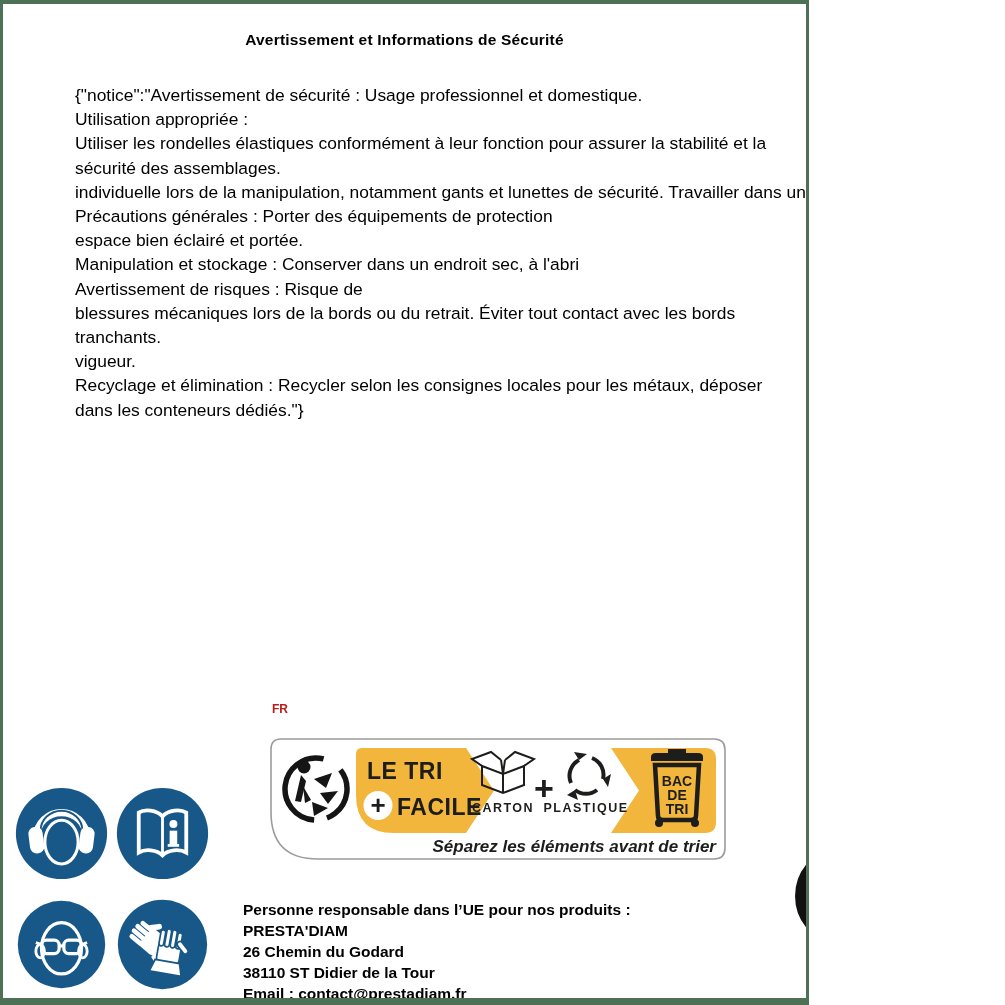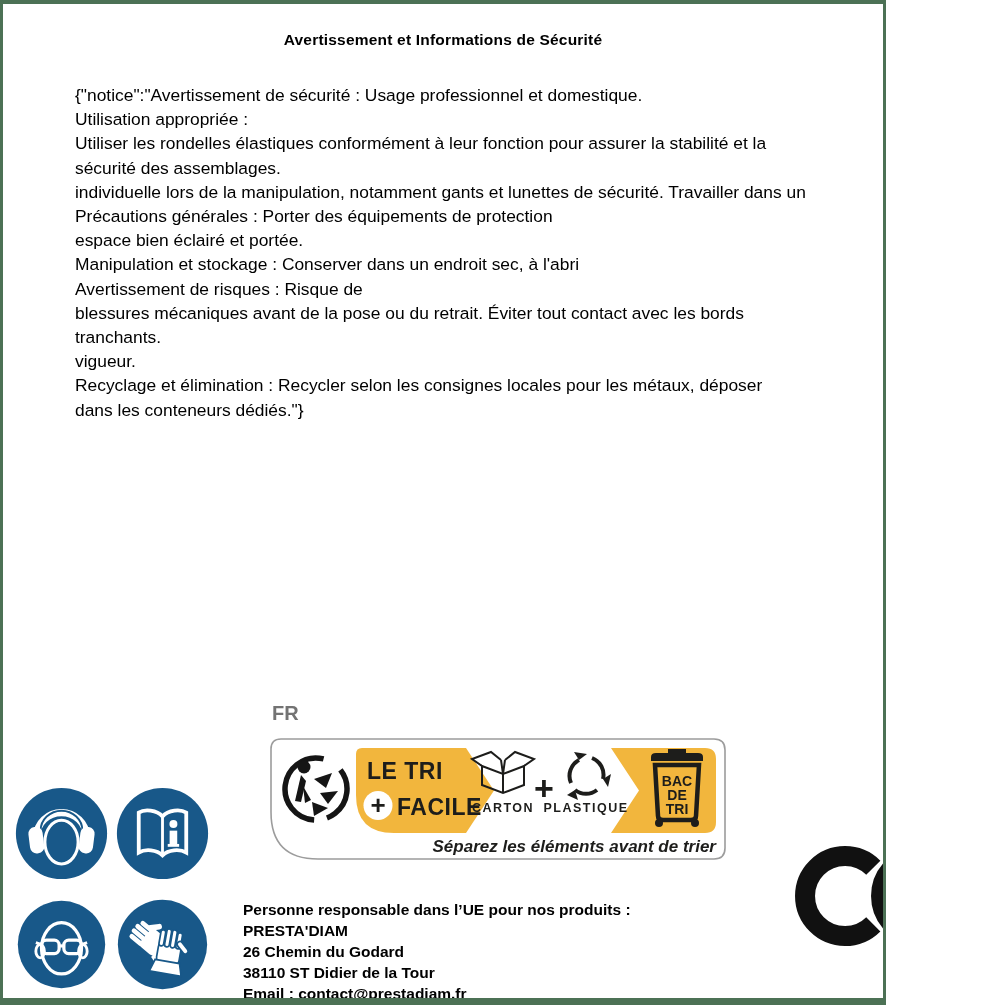--- a/index.html
+++ b/index.html
@@ -1,18 +1,18 @@
 <!DOCTYPE html>
 <html><head>
 <meta charset="utf-8">
 <style>
   html,body{margin:0;padding:0;background:#ffffff;}
   .page{
     position:relative;
-    width:886px;height:1005px;
+    width:809px;height:1005px;
     box-sizing:border-box;
     background:#ffffff;
     border-style:solid;
     border-color:#4C7155;
     border-width:4px 3px 7px 3px;
     font-family:"Liberation Sans", sans-serif;
     color:#000000;
     overflow:hidden;
   }
   .title{
@@ -28,21 +28,21 @@
   }
   .icons-grid{
     position:absolute;left:11px;top:782px;
     display:grid;
     grid-template-columns:95px 95px;
     grid-auto-rows:95px;
     column-gap:6px;row-gap:16px;
   }
   .fr-code{
     position:absolute;left:269px;top:698px;
-    font-size:20px;font-weight:bold;color:#737373;
+    font-size:12px;font-weight:bold;color:#b91c1c;
   }
   .tri-label{position:absolute;left:267px;top:734px;}
   .address{
     position:absolute;left:240px;top:869px;width:527px;
     text-align:left;
     font-size:15.5px;font-weight:bold;line-height:21px;margin-top:26px;
   }
   .ce{position:absolute;left:792px;top:842px;}
   svg text{font-family:"Liberation Sans", sans-serif;}
 </style>
@@ -56,21 +56,21 @@
   <div class="notice">
     <div>{"notice":"Avertissement de sécurité : Usage professionnel et domestique.</div>
     <div>Utilisation appropriée :</div>
     <div>Utiliser les rondelles élastiques conformément à leur fonction pour assurer la stabilité et la</div>
     <div>sécurité des assemblages.</div>
     <div>individuelle lors de la manipulation, notamment gants et lunettes de sécurité. Travailler dans un</div>
     <div>Précautions générales : Porter des équipements de protection</div>
     <div>espace bien éclairé et portée.</div>
     <div>Manipulation et stockage : Conserver dans un endroit sec, à l'abri</div>
     <div>Avertissement de risques : Risque de</div>
-    <div>blessures mécaniques avant de la pose ou du retrait. Éviter tout contact avec les bords</div>
+    <div>blessures mécaniques lors de la bords ou du retrait. Éviter tout contact avec les bords</div>
     <div>tranchants.</div>
     <div>vigueur.</div>
     <div>Recyclage et élimination : Recycler selon les consignes locales pour les métaux, déposer</div>
     <div>dans les conteneurs dédiés."}</div>
   </div>
 
   <div class="icons-grid">
 
     <svg width="95" height="95" viewBox="0 0 100 100">
       <circle cx="50" cy="50" r="48" fill="#185889"></circle>

